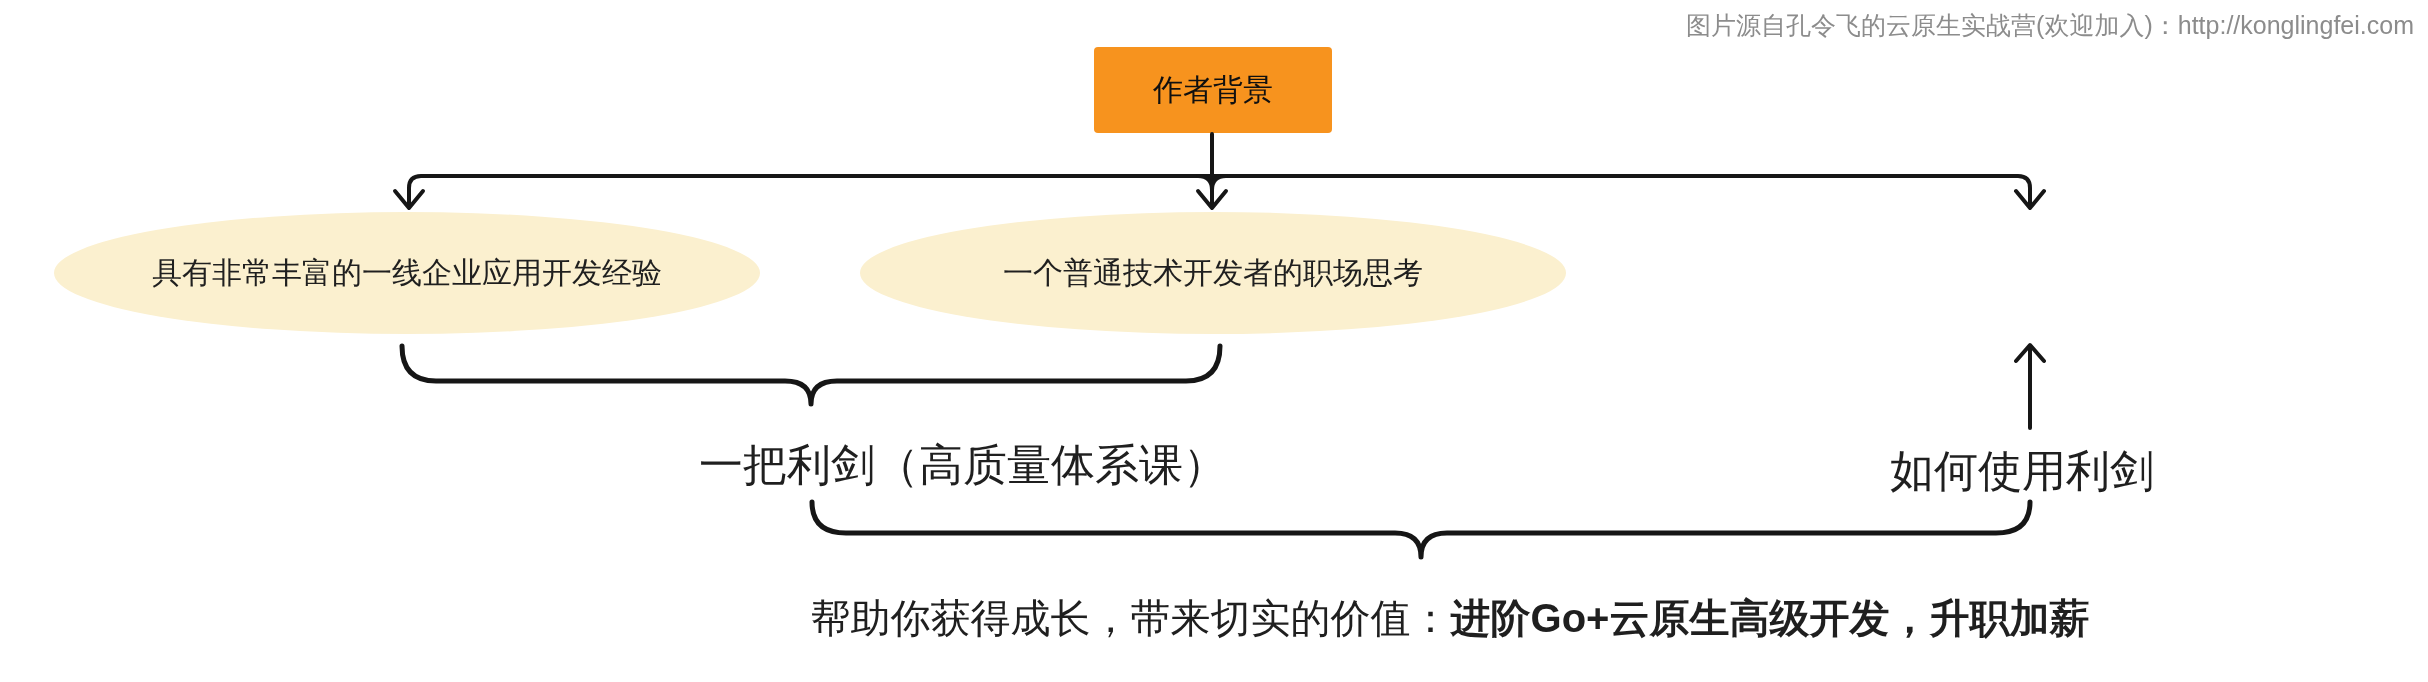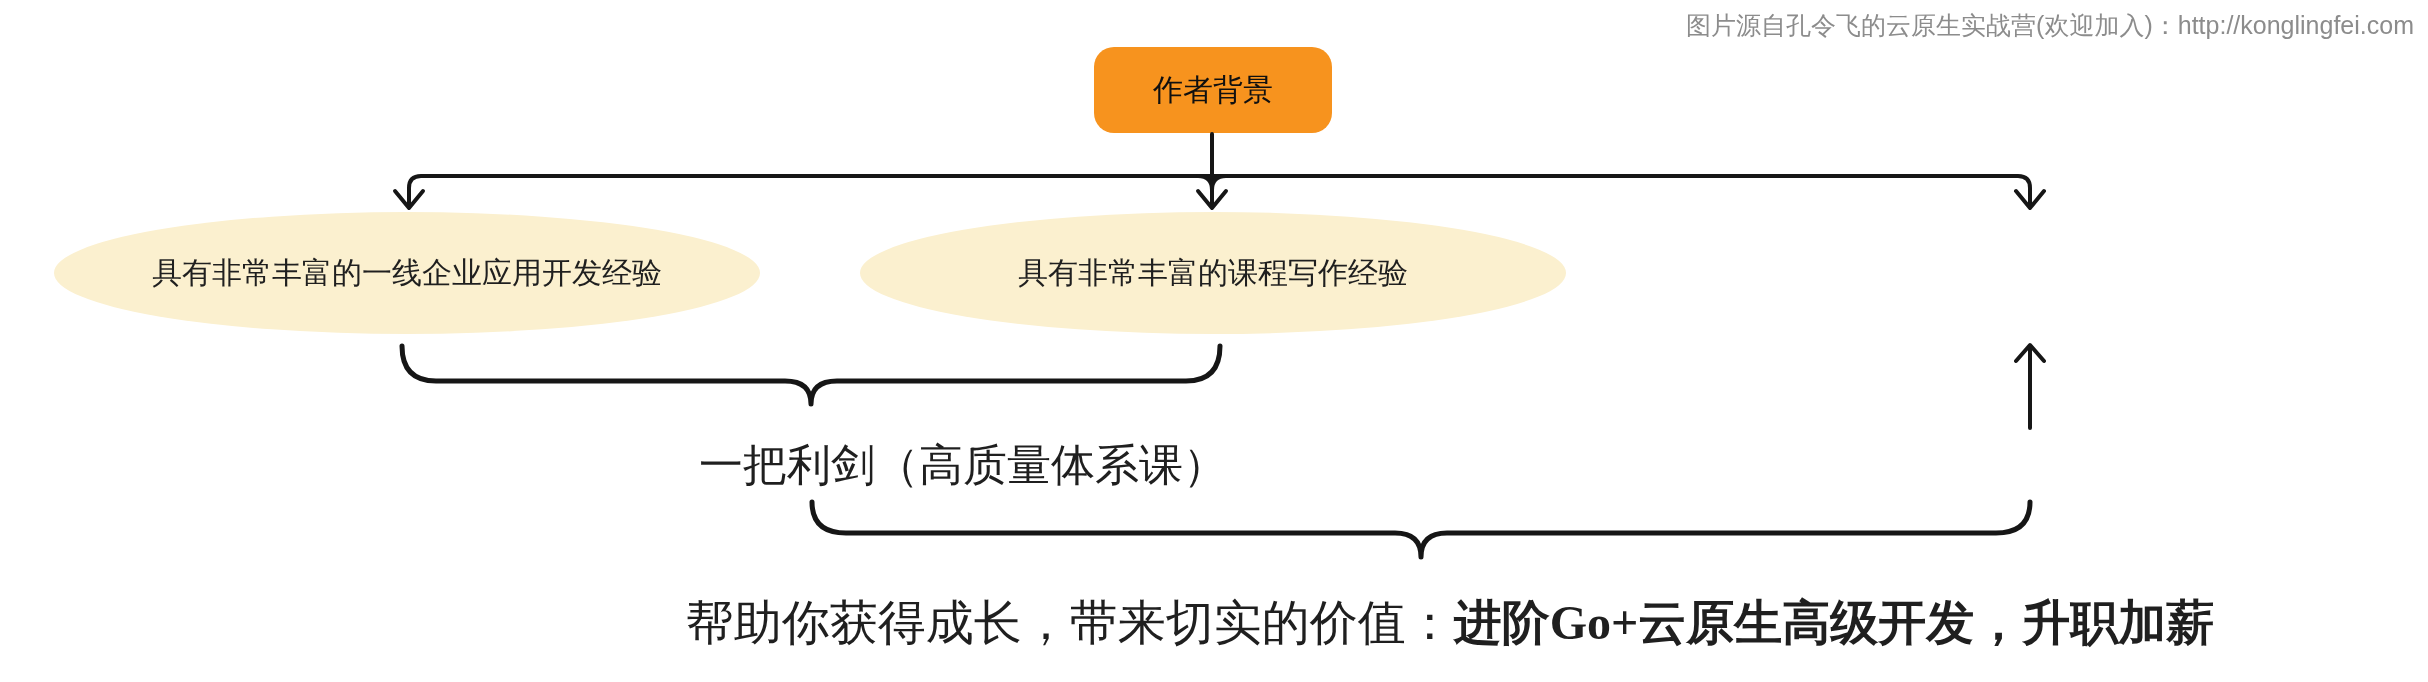--- a/index.html
+++ b/index.html
@@ -27,21 +27,21 @@
     line-height: 1.2;
     color: var(--watermark);
   }
   .root-node {
     position: absolute;
     left: 1094px;
     top: 47px;
     width: 238px;
     height: 86px;
     background: var(--root-fill);
-    border-radius: 20px;
+    border-radius: 4px;
     display: flex;
     align-items: center;
     justify-content: center;
     font-size: 30px;
     color: #101010;
     font-family: Liberation Serif, serif;
   }
   .ellipse {
     position: absolute;
     top: 212px;
@@ -81,24 +81,23 @@
     white-space: nowrap;
     color: var(--text);
   }
   .group-label-1 { left: 963px; top: 436px; }
   .group-label-2 { left: 2022px; top: 442px; }
   .conclusion {
     position: absolute;
     left: 1450px;
     top: 591px;
     transform: translateX(-50%);
-    font-size: 48px;
+    font-size: 40px;
     white-space: nowrap;
     color: var(--text);
-    font-family: Liberation Serif, serif;
   }
   .conclusion b { font-weight: bold; }
 </style>
 </head>
 <body>
 
 <div class="canvas">
 
   <div class="watermark">图片源自孔令飞的云原生实战营(欢迎加入)：http://konglingfei.com</div>
 
@@ -124,22 +123,23 @@
     <path class="wire" d="M 2030 428 V 347"></path>
     <path class="wire" d="M 2016 361 L 2030 345 L 2044 361"></path>
 
     <path class="brace" d="M 812 502 Q 812 533 846 533 L 1395 533 Q 1421 533 1421 557 Q 1421 533 1447 533 L 1996 533 Q 2030 533 2030 502"></path>
   </svg>
 
   <div class="ellipse ellipse-1">
     <span>具有非常丰富的一线企业应用开发经验</span>
   </div>
   <div class="ellipse ellipse-2">
-    <span>具有非常丰富的课程写作经验</span>
+    <span>一个普通技术开发者的职场思考</span>
   </div>
 
   <div class="group-label group-label-1">一把利剑（高质量体系课）</div>
+  <div class="group-label group-label-2">如何使用利剑</div>
 
   <div class="conclusion">
     <span>帮助你获得成长，带来切实的价值：</span><b>进阶Go+云原生高级开发，升职加薪</b>
   </div>
 
 </div>
 
 </body></html>

